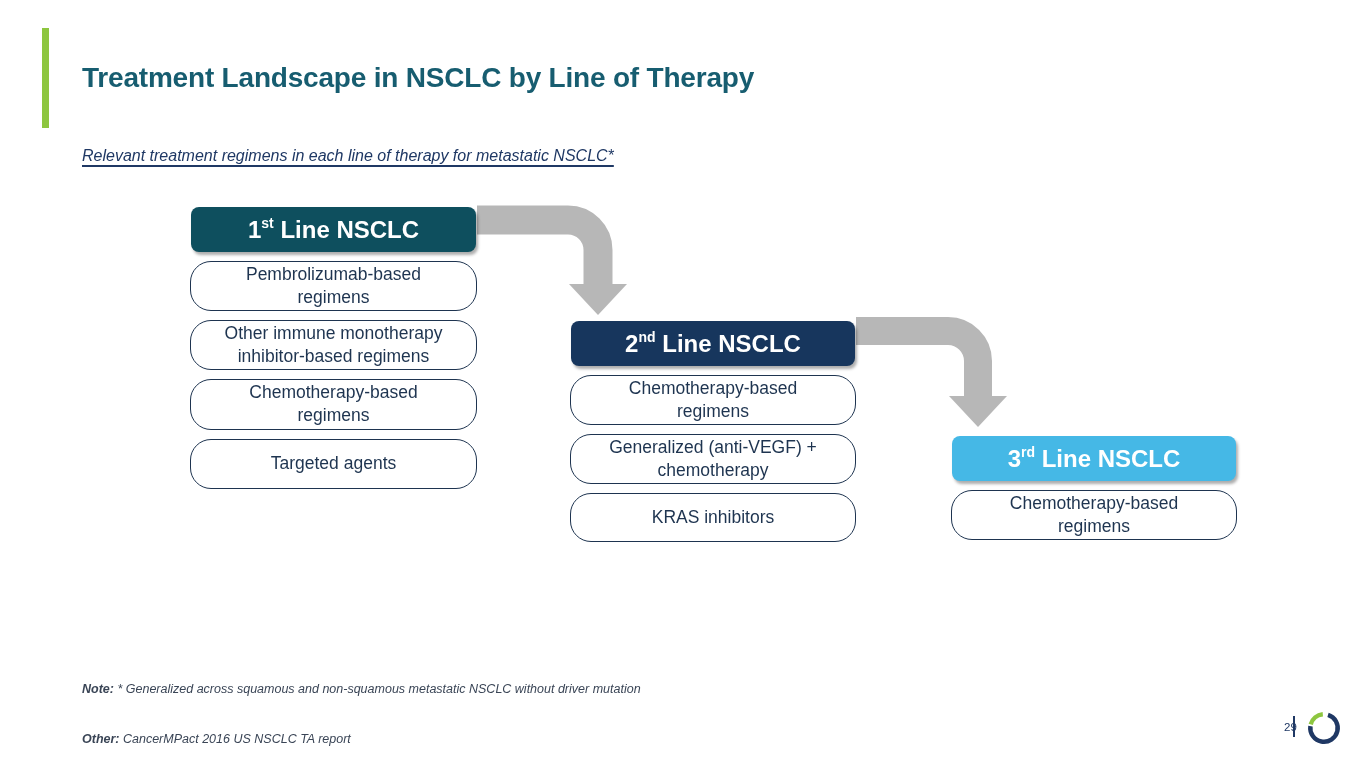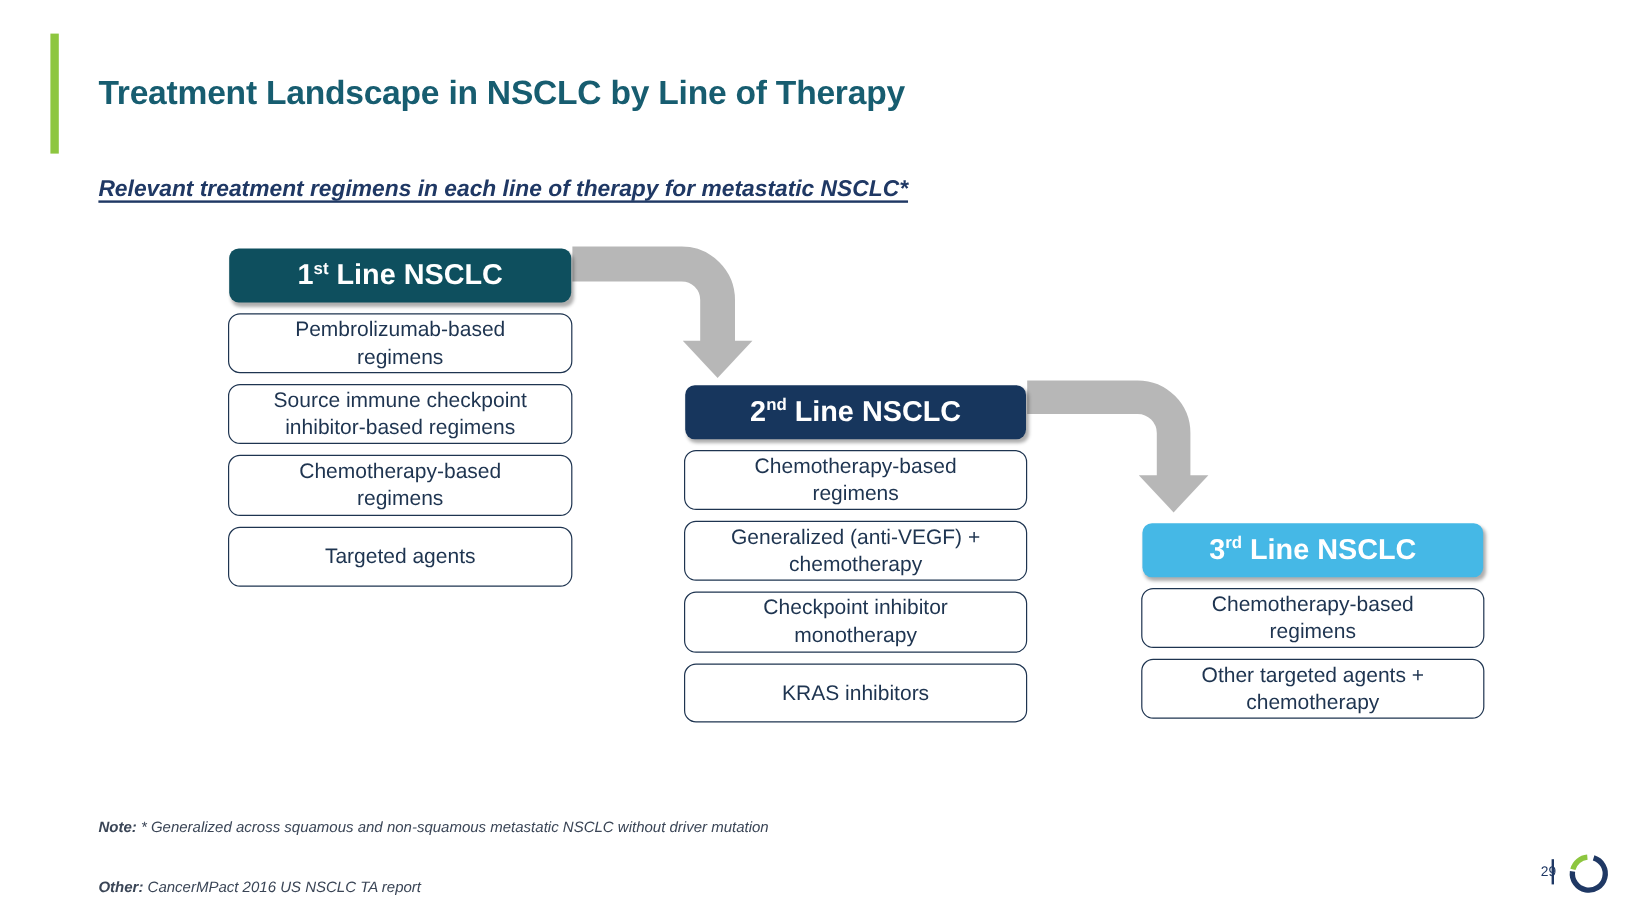--- a/index.html
+++ b/index.html
@@ -3,35 +3,35 @@
 <meta charset="utf-8">
 <style>
   html,body{margin:0;padding:0;background:#ffffff;}
   body{font-family:"Liberation Sans", sans-serif;}
   .slide{position:relative;width:1365px;height:768px;background:#ffffff;overflow:hidden;margin:0 auto;}
 
   .accent-bar{position:absolute;left:42px;top:28px;width:7px;height:100px;background:#8dc63f;}
 
   .title{position:absolute;left:82px;top:62px;font-size:28px;font-weight:bold;color:#175d70;letter-spacing:-0.2px;}
 
-  .subtitle{position:absolute;left:82px;top:147px;font-size:19px;font-weight:bold;font-style:italic;
+  .subtitle{position:absolute;left:82px;top:147px;font-size:16px;font-weight:normal;font-style:italic;
             color:#1f3864;text-decoration:underline;text-underline-offset:4px;text-decoration-thickness:2px;}
 
   .arrows{position:absolute;left:0;top:0;width:1365px;height:768px;pointer-events:none;}
 
   .column{position:absolute;}
   .col-1{left:190px;top:207px;width:287px;}
   .col-2{left:570px;top:321px;width:286px;}
   .col-3{left:951px;top:436px;width:286px;}
 
   .line-header{height:45px;margin:0 1px;border-radius:8px;display:flex;align-items:center;justify-content:center;
                color:#ffffff;font-weight:bold;font-size:24px;box-shadow:2px 3px 3px rgba(0,0,0,0.32);}
   .line-header .sup{font-size:14px;line-height:0;position:relative;top:-7px;}
 
-  .regimen-box{min-height:45px;margin-top:9px;background:#ffffff;border:1.6px solid #1e3450;border-radius:10px;
+  .regimen-box{min-height:45px;margin-top:9px;background:#ffffff;border:1.6px solid #1e3450;border-radius:21px;
                display:flex;align-items:center;justify-content:center;text-align:center;
                color:#1e3450;font-size:17.5px;line-height:1.32;padding:1px 24px;box-sizing:content-box;}
   .col-1 .regimen-box{min-height:46px;}
 
   .footer-note{position:absolute;left:82px;font-size:12.5px;font-style:italic;color:#3a4556;}
   .footer-note b{font-weight:bold;}
   .note-line{top:682px;}
   .source-line{top:732px;}
 
   .page-area{position:absolute;left:1258px;top:706px;width:90px;height:44px;}
@@ -61,45 +61,43 @@
     </g>
   </svg>
 
   <div class="column col-1">
     <div class="line-header" style="background-color: rgb(14, 79, 94);">
       <span>1</span>
         <span class="sup">st</span>
         <span style="white-space:pre;"> Line NSCLC</span>
     </div>
     <div class="regimen-box">Pembrolizumab-based regimens</div>
-    <div class="regimen-box">Source immune checkpoint inhibitor-based regimens</div>
+    <div class="regimen-box">Other immune monotherapy inhibitor-based regimens</div>
     <div class="regimen-box">Chemotherapy-based regimens</div>
     <div class="regimen-box">Targeted agents</div>
   </div>
 
   <div class="column col-2">
     <div class="line-header" style="background-color: rgb(23, 54, 93);">
       <span>2</span>
         <span class="sup">nd</span>
         <span style="white-space:pre;"> Line NSCLC</span>
     </div>
     <div class="regimen-box">Chemotherapy-based regimens</div>
     <div class="regimen-box">Generalized (anti-VEGF) + chemotherapy</div>
-    <div class="regimen-box">Checkpoint inhibitor monotherapy</div>
     <div class="regimen-box">KRAS inhibitors</div>
   </div>
 
   <div class="column col-3">
     <div class="line-header" style="background-color: rgb(69, 184, 230);">
       <span>3</span>
         <span class="sup">rd</span>
         <span style="white-space:pre;"> Line NSCLC</span>
     </div>
     <div class="regimen-box">Chemotherapy-based regimens</div>
-    <div class="regimen-box">Other targeted agents + chemotherapy</div>
   </div>
 
   <div class="footer-note note-line">
     <b>Note:</b><span style="white-space:pre-wrap;"> * Generalized across squamous and non-squamous metastatic NSCLC without driver mutation</span>
   </div>
   <div class="footer-note source-line">
     <b>Other:</b><span style="white-space:pre-wrap;"> CancerMPact 2016 US NSCLC TA report</span>
   </div>
 
   <div class="page-area">

